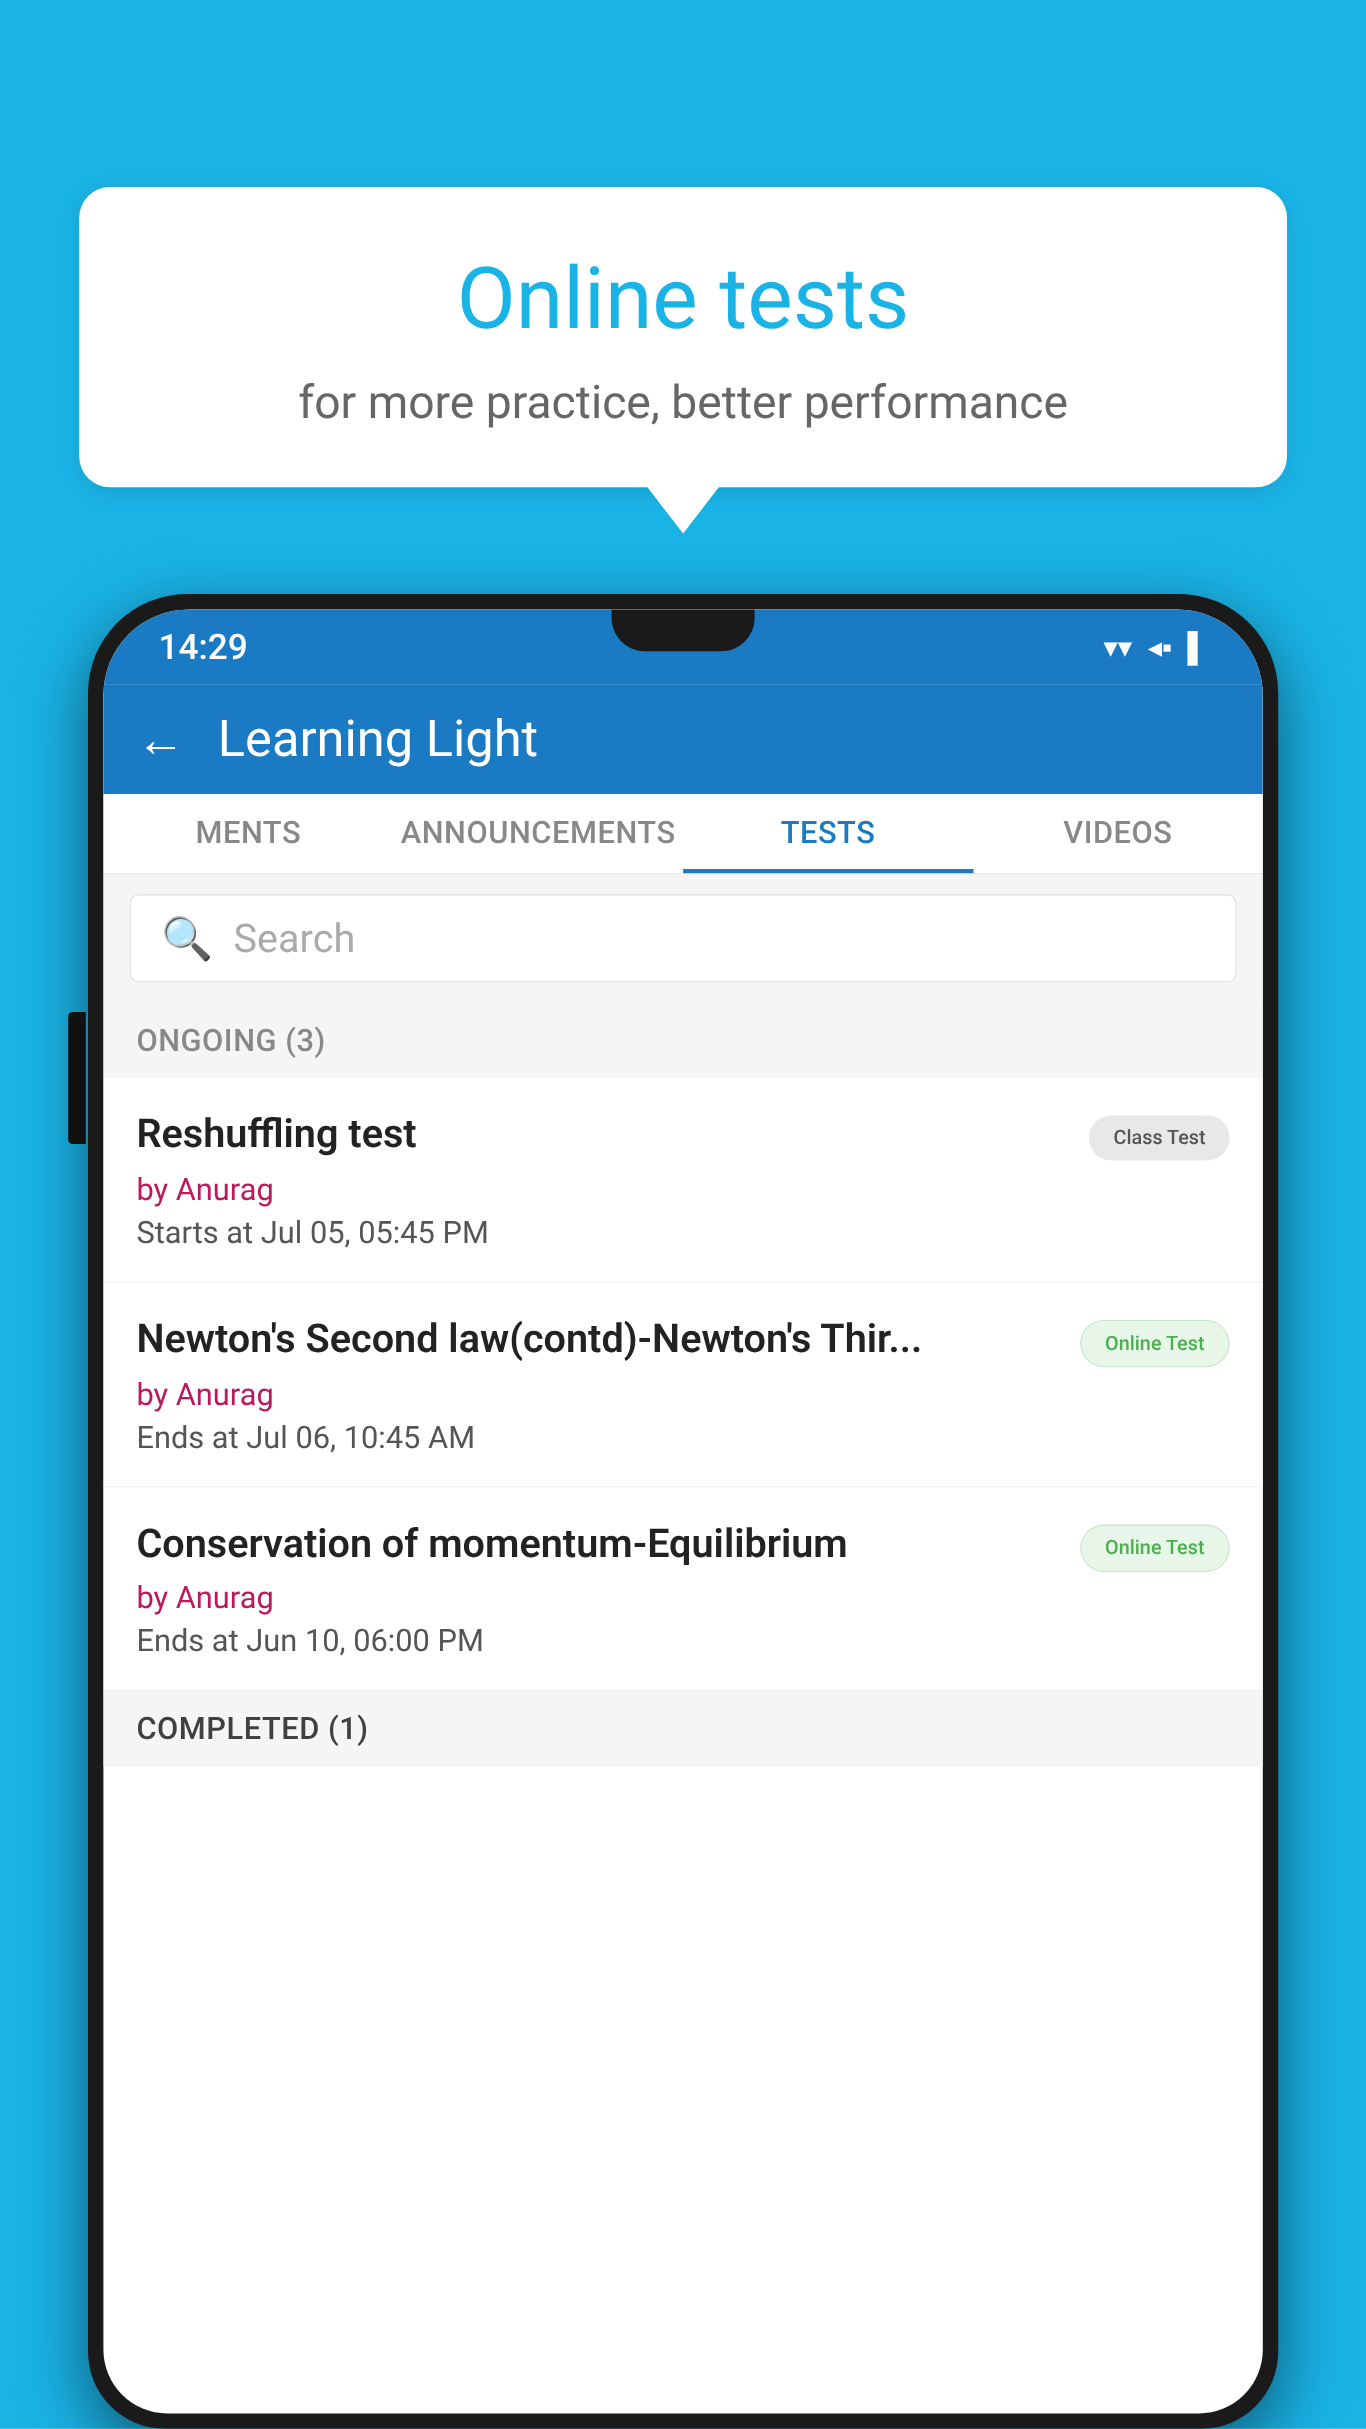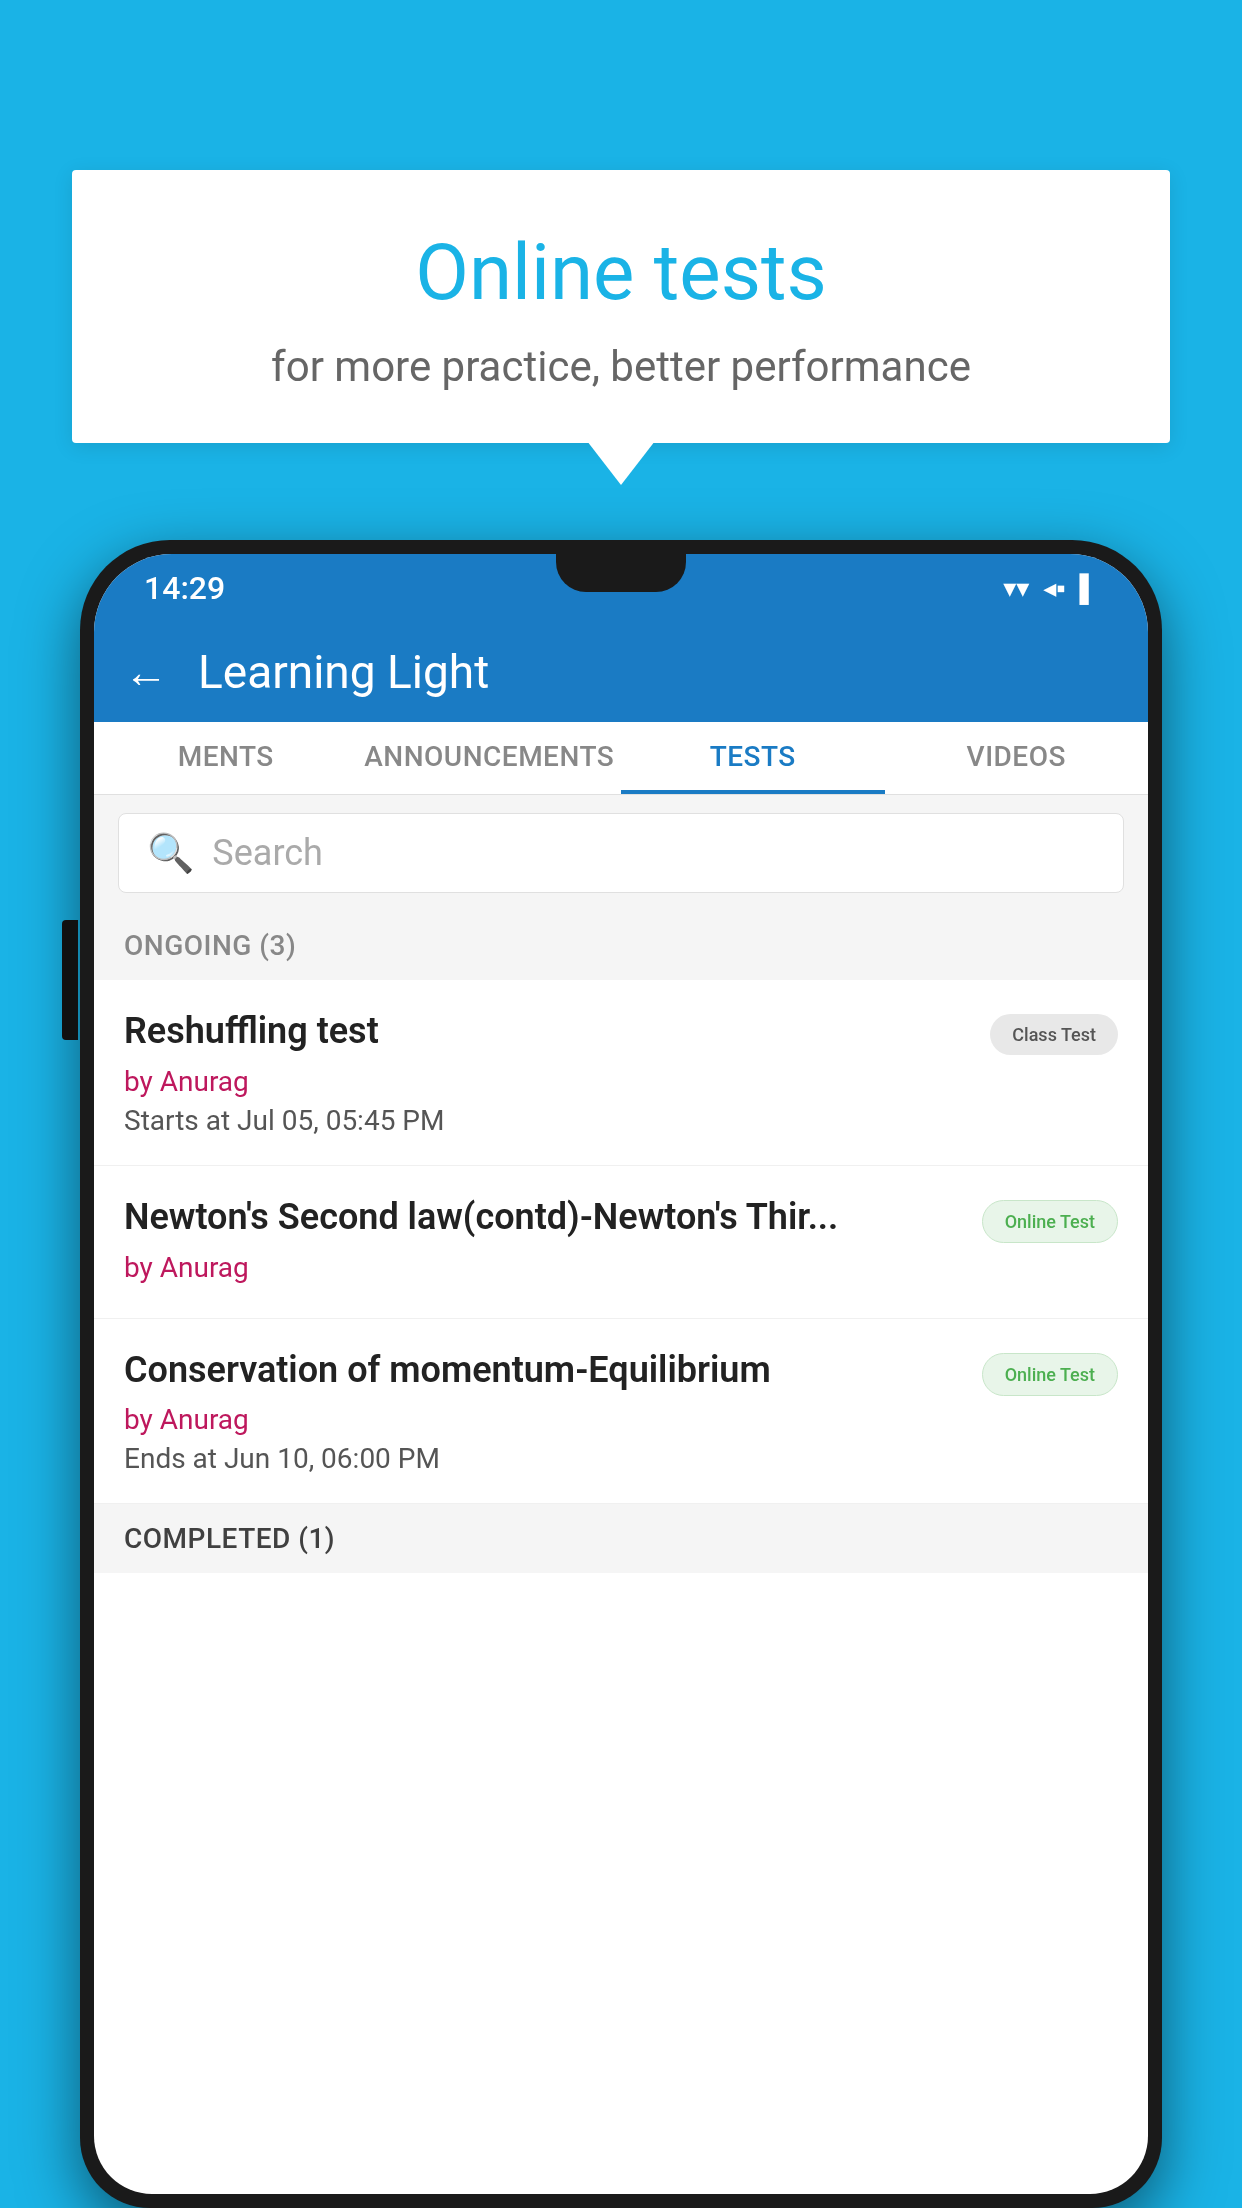--- a/index.html
+++ b/index.html
@@ -13,21 +13,21 @@
       position: relative;
     }
 
     
     .speech-bubble {
       position: absolute;
       top: 170px;
       left: 72px;
       right: 72px;
       background: white;
-      border-radius: 4px;
+      border-radius: 28px;
       padding: 56px 60px 52px;
       text-align: center;
       box-shadow: 0 4px 20px rgba(0,0,0,0.1);
     }
 
     .speech-bubble::after {
       content: '';
       position: absolute;
       bottom: -42px;
       left: 50%;
@@ -343,20 +343,21 @@
           <div class="test-by">by Anurag</div>
           <div class="test-date">Starts at  Jul 05, 05:45 PM</div>
         </div>
         <span class="test-badge badge-class">Class Test</span>
       </div>
 
       <div class="test-item">
         <div class="test-info">
           <div class="test-name">Newton's Second law(contd)-Newton's Thir...</div>
           <div class="test-by">by Anurag</div>
+          <div class="test-date">Ends at  Jul 06, 10:45 AM</div>
         </div>
         <span class="test-badge badge-online">Online Test</span>
       </div>
 
       <div class="test-item">
         <div class="test-info">
           <div class="test-name">Conservation of momentum-Equilibrium</div>
           <div class="test-by">by Anurag</div>
           <div class="test-date">Ends at  Jun 10, 06:00 PM</div>
         </div>

